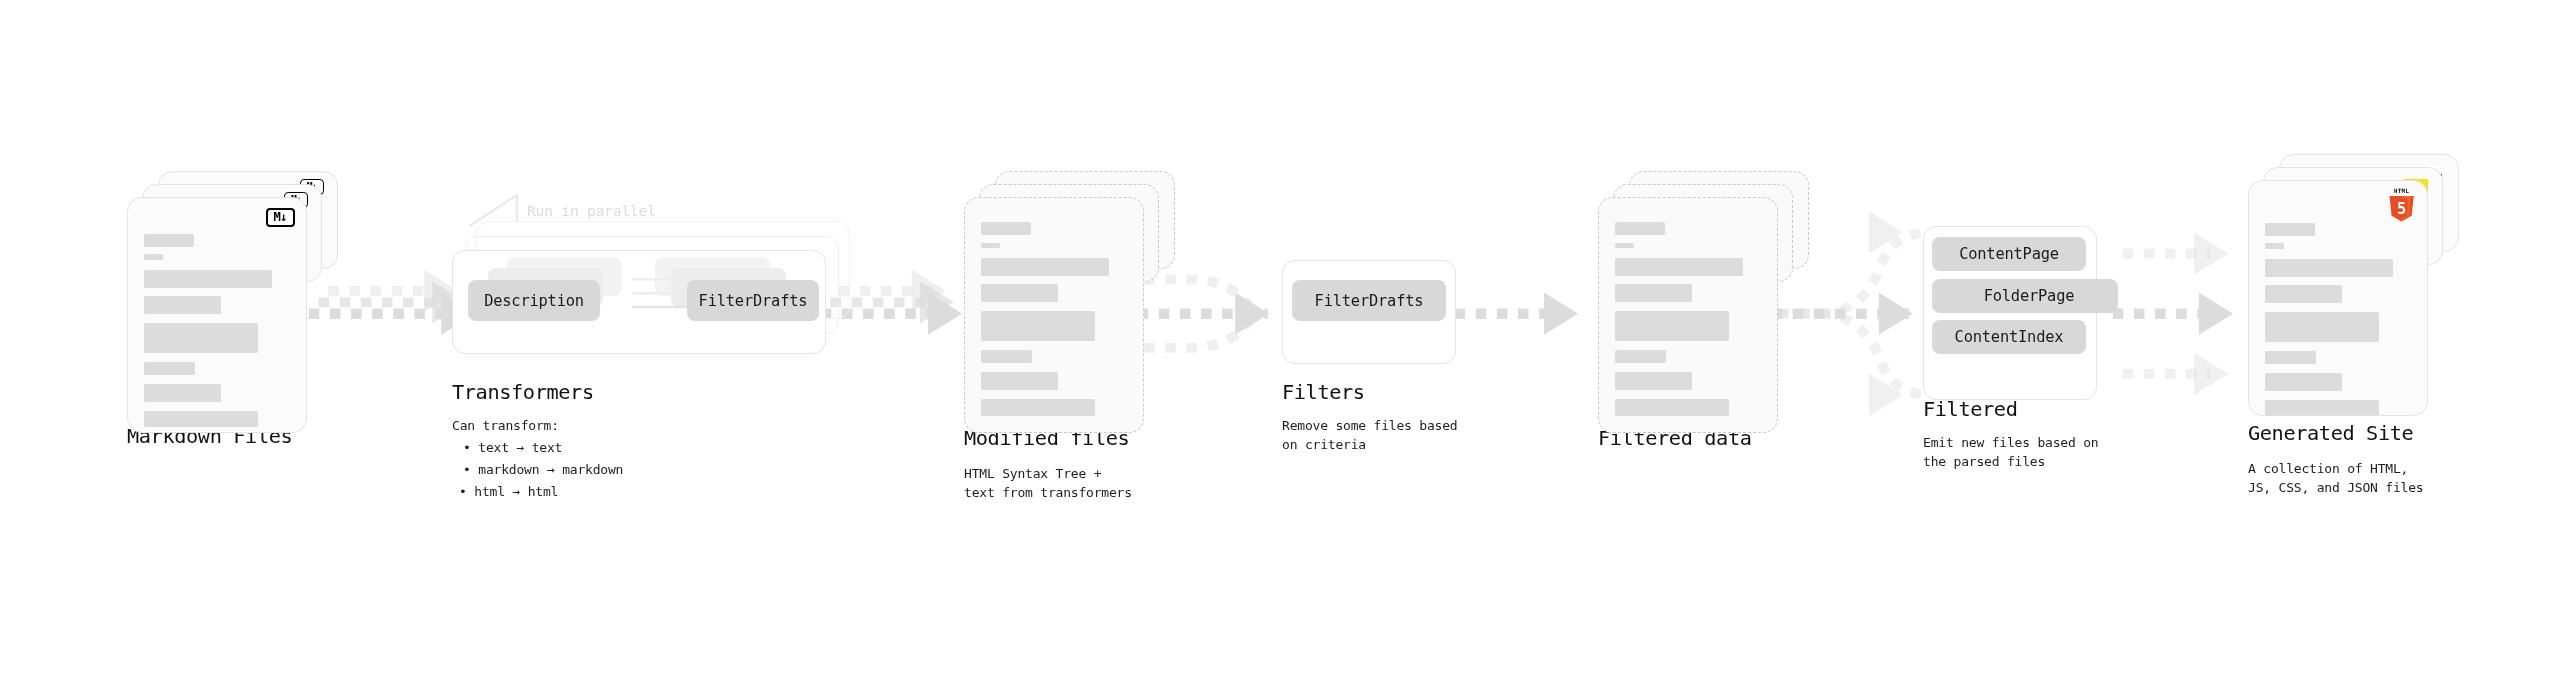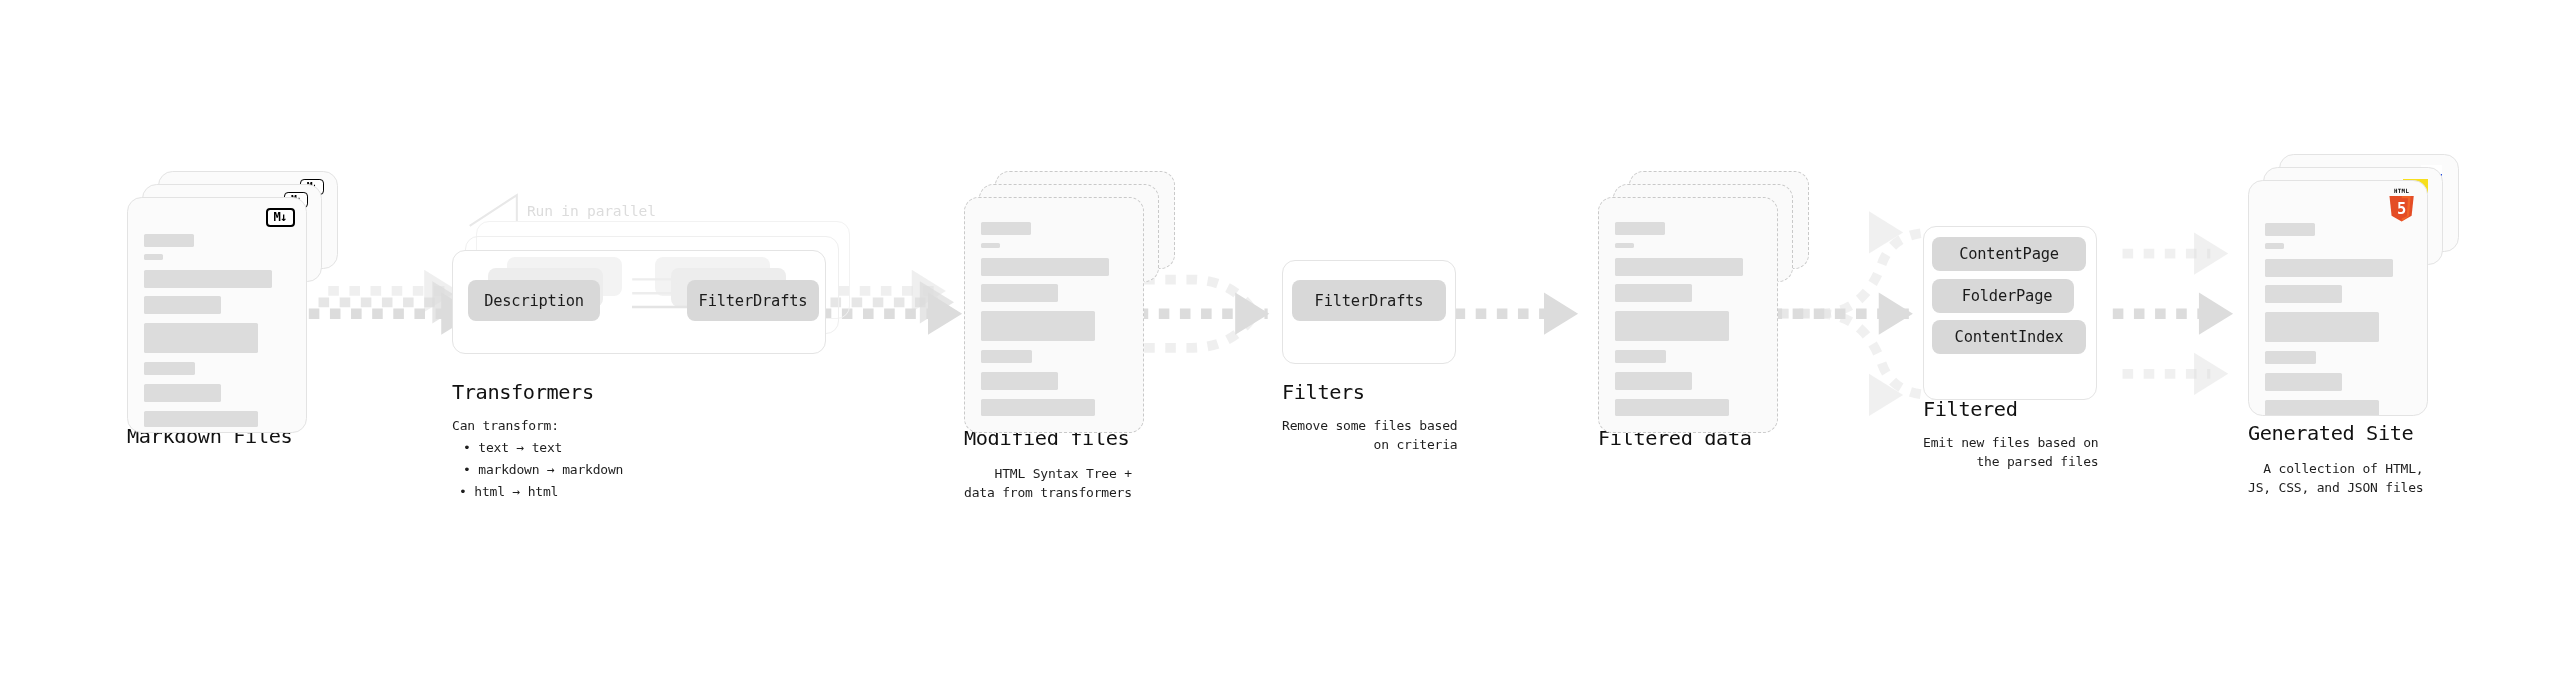--- a/index.html
+++ b/index.html
@@ -84,21 +84,21 @@
   .pill.ghost-pill { background: #ededed; }
   .pill.ghost-pill2 { background: #f3f3f3; }
 
   
   .title {
     position: absolute; font-size: 20.3px; color: #111;
     letter-spacing: -0.4px; white-space: nowrap;
   }
   .subtitle {
     position: absolute; font-size: 13px; color: #1e1e1e;
-    line-height: 1.45; white-space: pre; letter-spacing: -0.2px; text-align: right;
+    line-height: 1.45; white-space: pre; letter-spacing: -0.2px;
   }
   .hint {
     position: absolute; font-size: 14.6px; color: #dcdcdc;
     white-space: nowrap; letter-spacing: -0.2px;
   }
 
   svg.flow { position: absolute; left: 0; top: 0; width: 2576px; height: 681px; pointer-events: none; }
 </style>
 </head>
 <body>
@@ -276,21 +276,21 @@
         <div class="bar" style="width:53%; height:18px; margin-bottom:9px;"></div>
         <div class="bar" style="width:78%; height:30px; margin-bottom:9px;"></div>
         <div class="bar" style="width:35%; height:13px; margin-bottom:9px;"></div>
         <div class="bar" style="width:53%; height:18px; margin-bottom:9px;"></div>
         <div class="bar" style="width:78%; height:16.3px;"></div>
       </div>
     </div>
   </div>
   <div class="title" style="left:964px; top:426px;">Modified files</div>
   <div class="subtitle" style="left:964px; top:465px;">HTML Syntax Tree +
-data from transformers</div>
+text from transformers</div>
 
   <div class="groupbox" style="left:1282px; top:260px; width:174px; height:104px;"></div>
   <div class="pill" style="left:1292px; top:280px; width:154px; height:41px;">FilterDrafts</div>
   <div class="title" style="left:1282px; top:380px;">Filters</div>
   <div class="subtitle" style="left:1282px; top:417px;">Remove some files based
 on criteria</div>
 
   <div class="stack" style="left:1598px; top:197px;">
     <div class="sheet dashed back2"></div>
     <div class="sheet dashed back1"></div>
@@ -304,21 +304,21 @@
         <div class="bar" style="width:35%; height:13px; margin-bottom:9px;"></div>
         <div class="bar" style="width:53%; height:18px; margin-bottom:9px;"></div>
         <div class="bar" style="width:78%; height:16.3px;"></div>
       </div>
     </div>
   </div>
   <div class="title" style="left:1598px; top:426px;">Filtered data</div>
 
   <div class="groupbox" style="left:1923px; top:226px; width:174px; height:174px;"></div>
   <div class="pill" style="left:1932px; top:237px; width:154px; height:34px;">ContentPage</div>
-  <div class="pill" style="left:1932px; top:279px; width:142px; height:34px;padding-left:8px;">FolderPage</div>
+  <div class="pill" style="left:1932px; top:279px; width:186px; height:34px;padding-left:8px;">FolderPage</div>
   <div class="pill" style="left:1932px; top:320px; width:154px; height:34px;">ContentIndex</div>
   <div class="title" style="left:1923px; top:397px;">Filtered</div>
   <div class="subtitle" style="left:1923px; top:434px;">Emit new files based on
 the parsed files</div>
 
   <div class="stack" style="left:2248px; top:180px;">
     <div class="sheet back2">
       <div class="badge badge-css">
         <span class="ctxt">CSS</span>
         <span class="cbar"></span>

